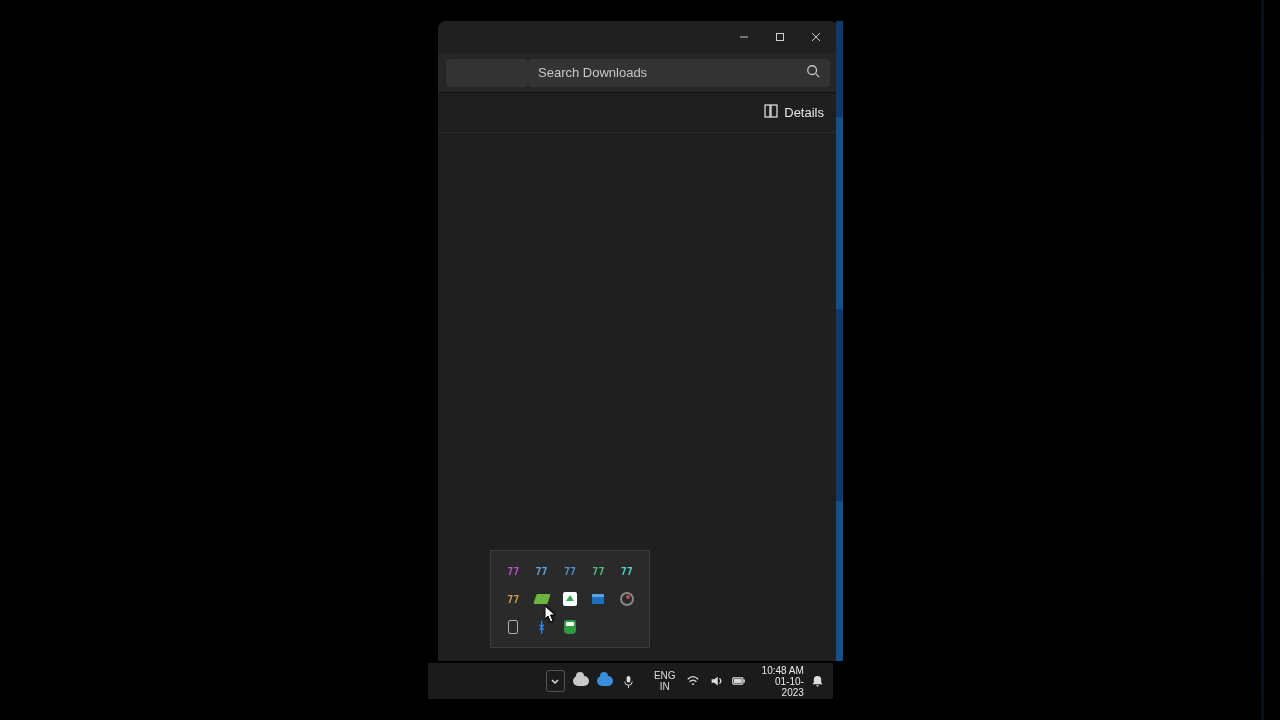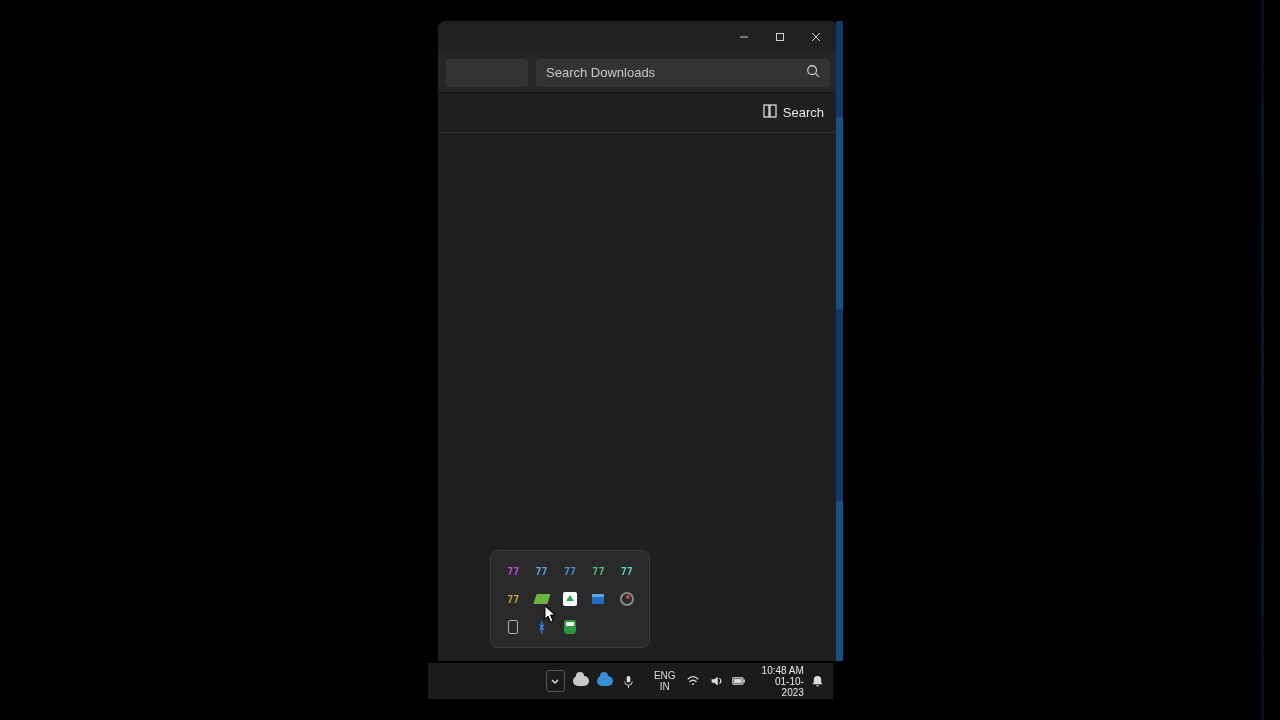--- a/index.html
+++ b/index.html
@@ -23,21 +23,21 @@
   .win-btn {
     width: 32px; height: 24px;
     display: flex; align-items: center; justify-content: center;
     color: #cfcfcf; font-size: 12px;
     border-radius: 2px;
   }
   .win-btn svg { width: 10px; height: 10px; stroke: #cfcfcf; stroke-width: 1; fill: none; }
 
   .toolbar {
     height: 40px;
-    display: flex; align-items: center; gap: 8px;
+    display: flex; align-items: center; 
     padding: 0 8px;
     background: #262626;
     border-bottom: 1px solid #141414;
   }
   .addr-stub {
     width: 82px; height: 28px;
     background: #333;
     border-radius: 4px;
   }
   .searchbox {
@@ -87,21 +87,21 @@
     opacity: 0.6;
   }
 
   
   .tray-flyout {
     position: absolute;
     left: 490px; top: 550px;
     width: 160px; height: 98px;
     background: #2a2a2a;
     border: 1px solid #3c3c3c;
-    border-radius: 8px;
+    border-radius: 0;
     padding: 8px 10px;
     display: grid;
     grid-template-columns: repeat(5, 1fr);
     grid-template-rows: repeat(3, 1fr);
     align-items: center; justify-items: center;
     gap: 4px;
     z-index: 50;
   }
   .tray-ico {
     width: 20px; height: 20px;
@@ -202,21 +202,21 @@
   </div>
 
   <div class="viewbar">
     <div class="details-btn">
       <span>
         <svg viewBox="0 0 14 14">
             <rect x="1" y="1" width="5" height="12"></rect>
             <rect x="7" y="1" width="6" height="12"></rect>
           </svg>
       </span>
-      <span>Search</span>
+      <span>Details</span>
     </div>
   </div>
 
   <div class="content"></div>
 </div>
 
 <div class="right-strip"></div>
 
 <div class="tray-flyout">
   <div class="tray-ico t77 c-purple">77</div>

